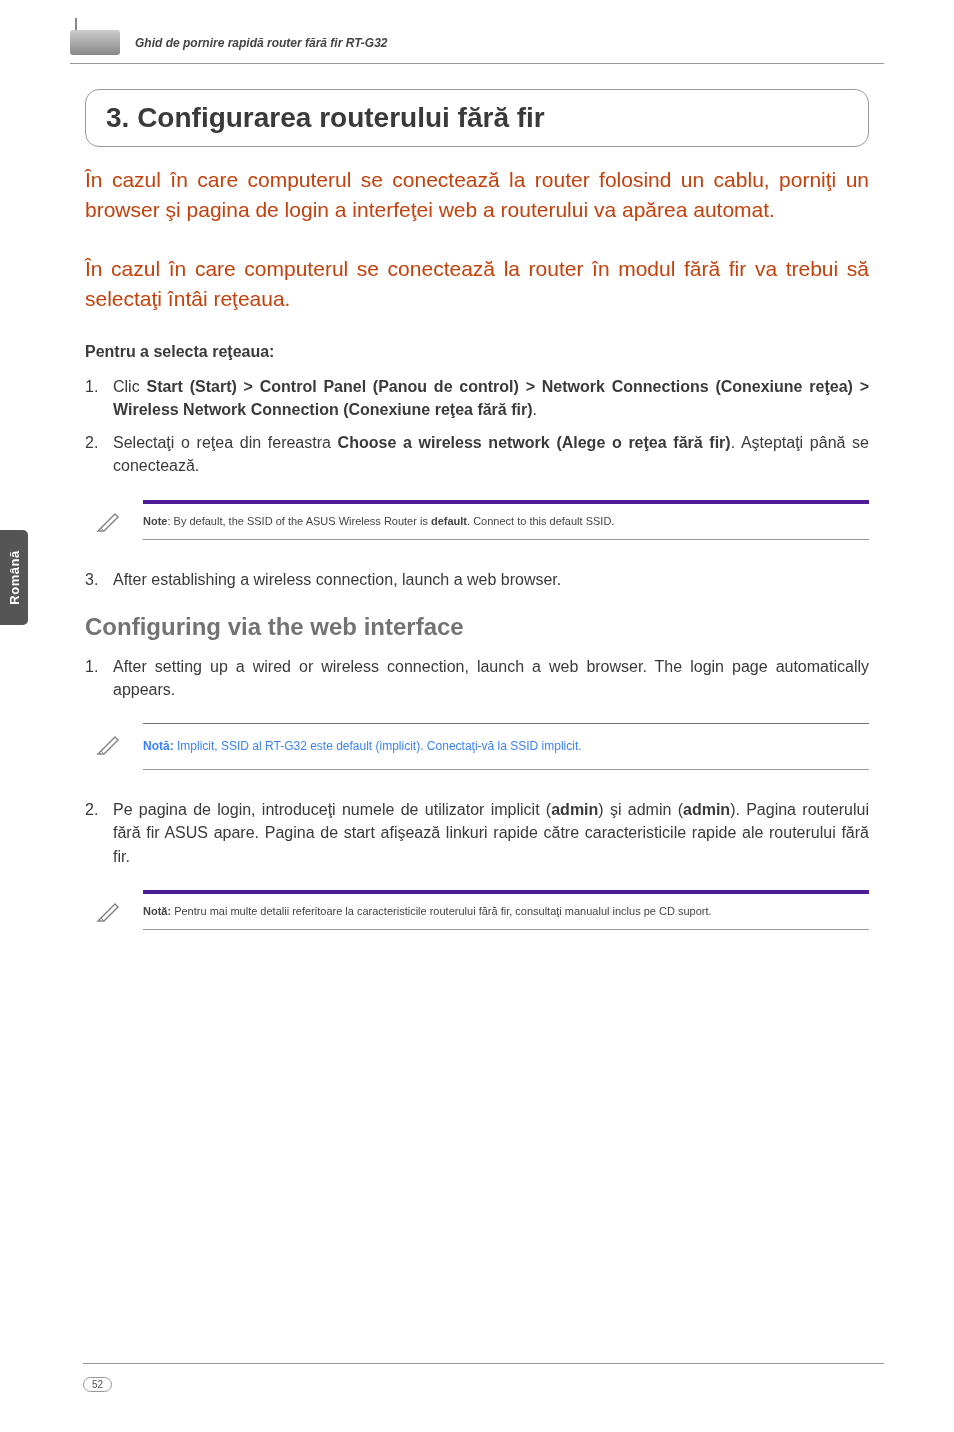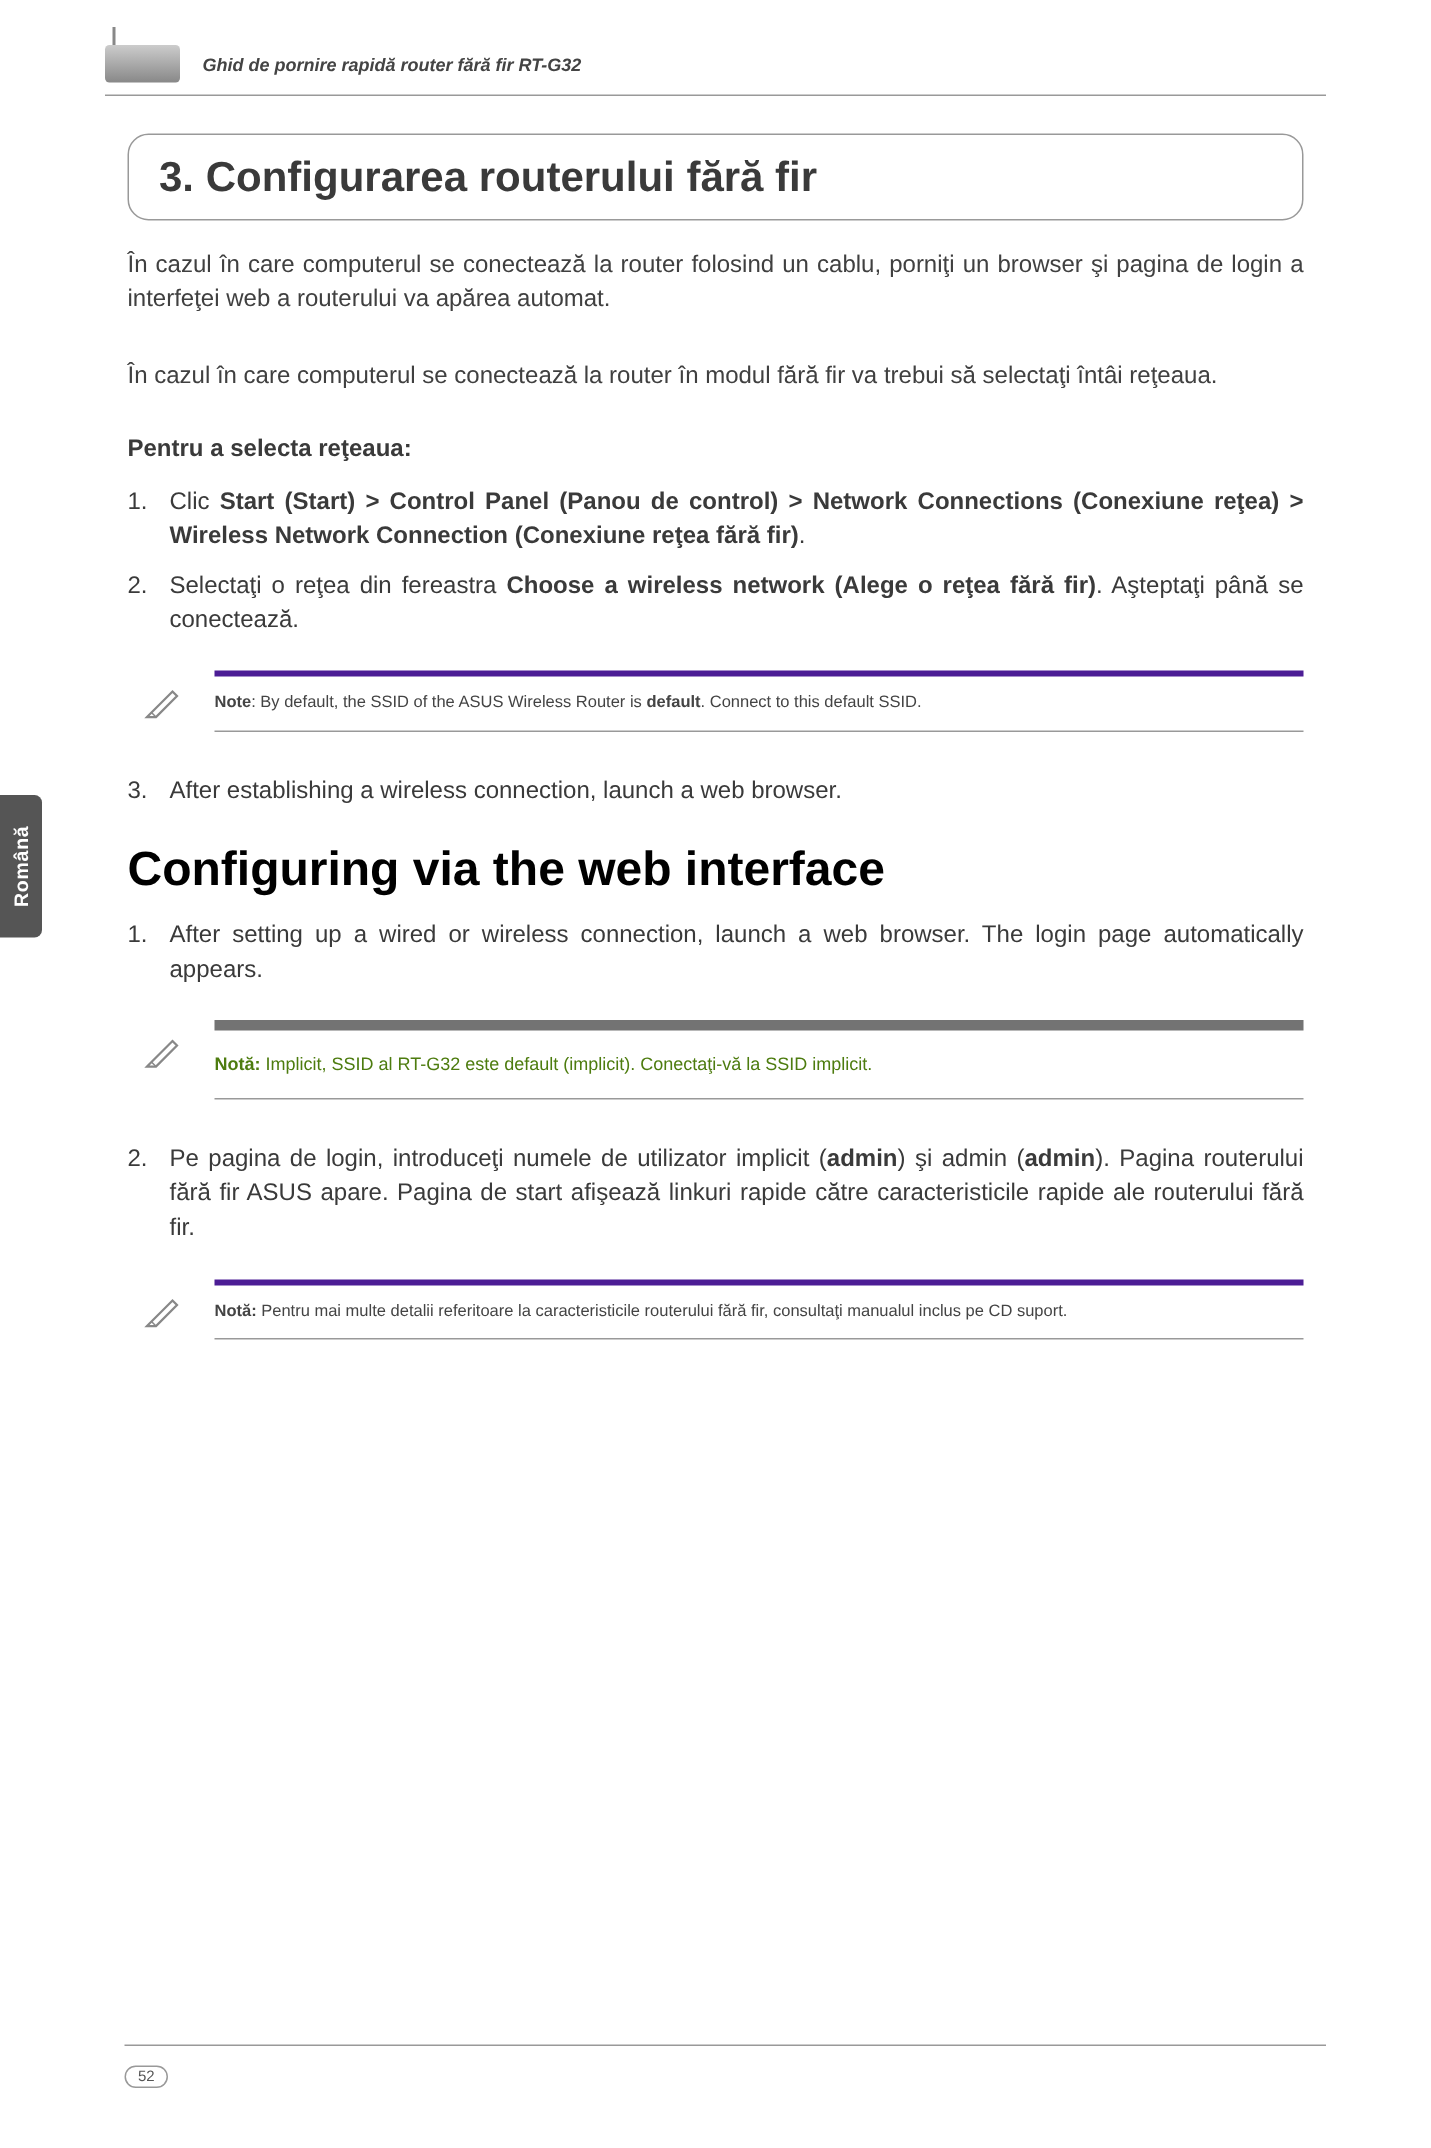--- a/index.html
+++ b/index.html
@@ -56,25 +56,25 @@
       border-radius: 14px;
       padding: 12px 20px;
       margin-bottom: 18px;
     }
     .section-title {
       font-size: 28px;
       font-weight: bold;
       color: #3a3a3a;
     }
     .body-text {
-      font-size: 16px;
+      font-size: 21px;
       line-height: 1.45;
       text-align: justify;
       margin-bottom: 28px;
-      color: #404040;
+      color: #c2410c;
     }
     .subheading {
       font-size: 16px;
       font-weight: bold;
       margin-bottom: 14px;
       color: #3a3a3a;
     }
     .num-list {
       list-style: none;
       margin-bottom: 22px;
@@ -107,33 +107,33 @@
     .note-lines {
       border-top: 4px solid #4c1d95;
       border-bottom: 1px solid #999;
       padding: 10px 0;
       font-size: 11px;
       line-height: 1.4;
       text-align: justify;
       color: #444;
     }
     .note-lines-tall {
-      border-top: 7px solid #737373;
+      border-top: 1px solid #737373;
       border-bottom: 1px solid #999;
       padding: 14px 0;
       font-size: 12px;
       line-height: 1.4;
       text-align: justify;
-      color: #4d7c0f;
+      color: #3b82f6;
     }
     .h2-title {
-      font-size: 32px;
+      font-size: 24px;
       font-weight: bold;
       margin: 10px 0 14px 0;
-      color: #000000;
+      color: #737373;
     }
     .side-tab {
       position: absolute;
       left: 0;
       top: 530px;
       width: 28px;
       height: 95px;
       background: #555;
       border-radius: 0 5px 5px 0;
       display: flex;

